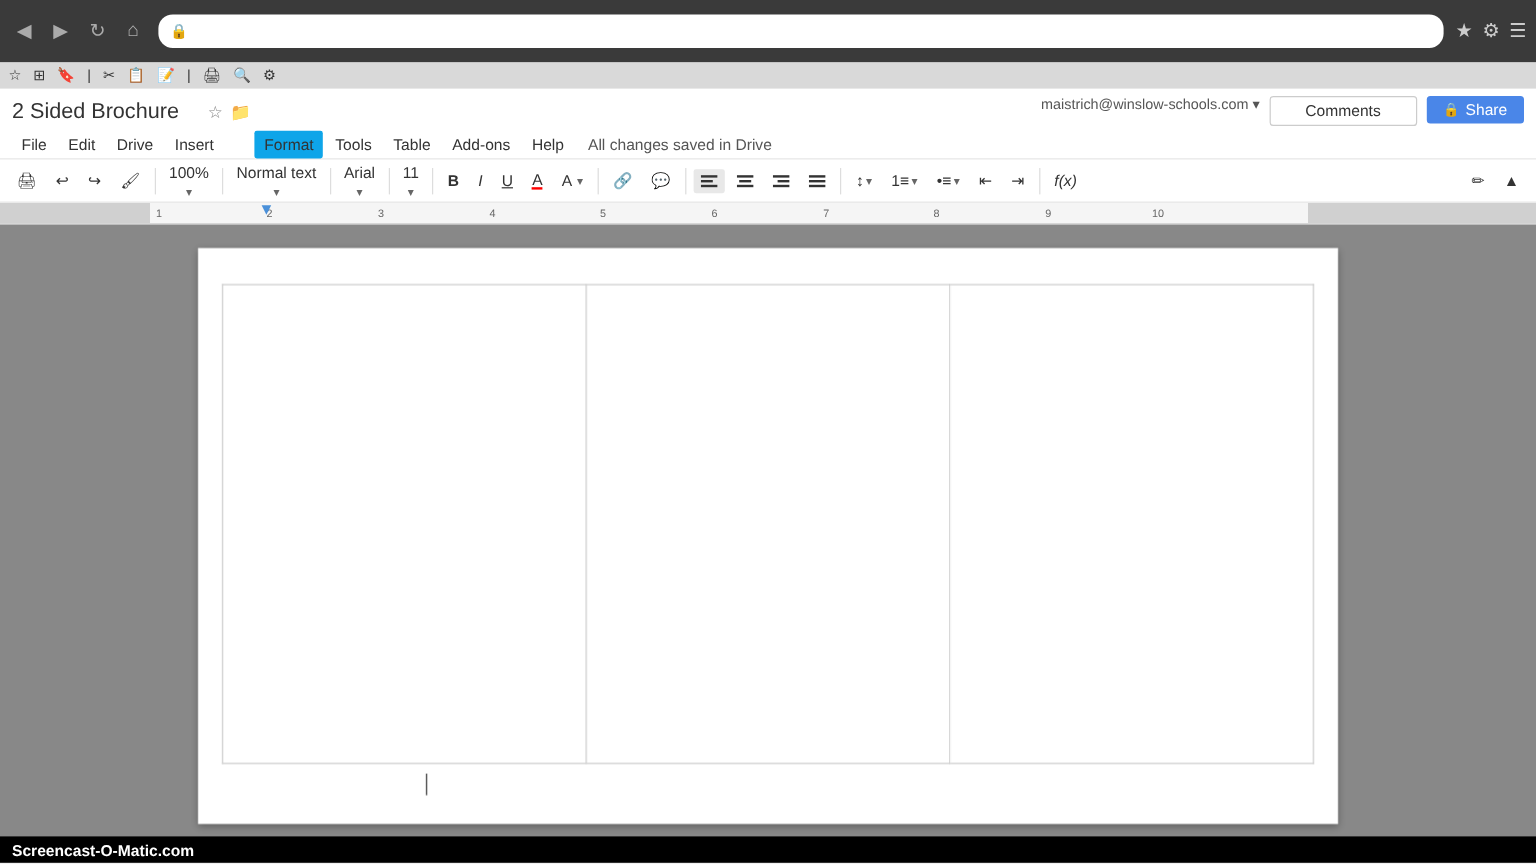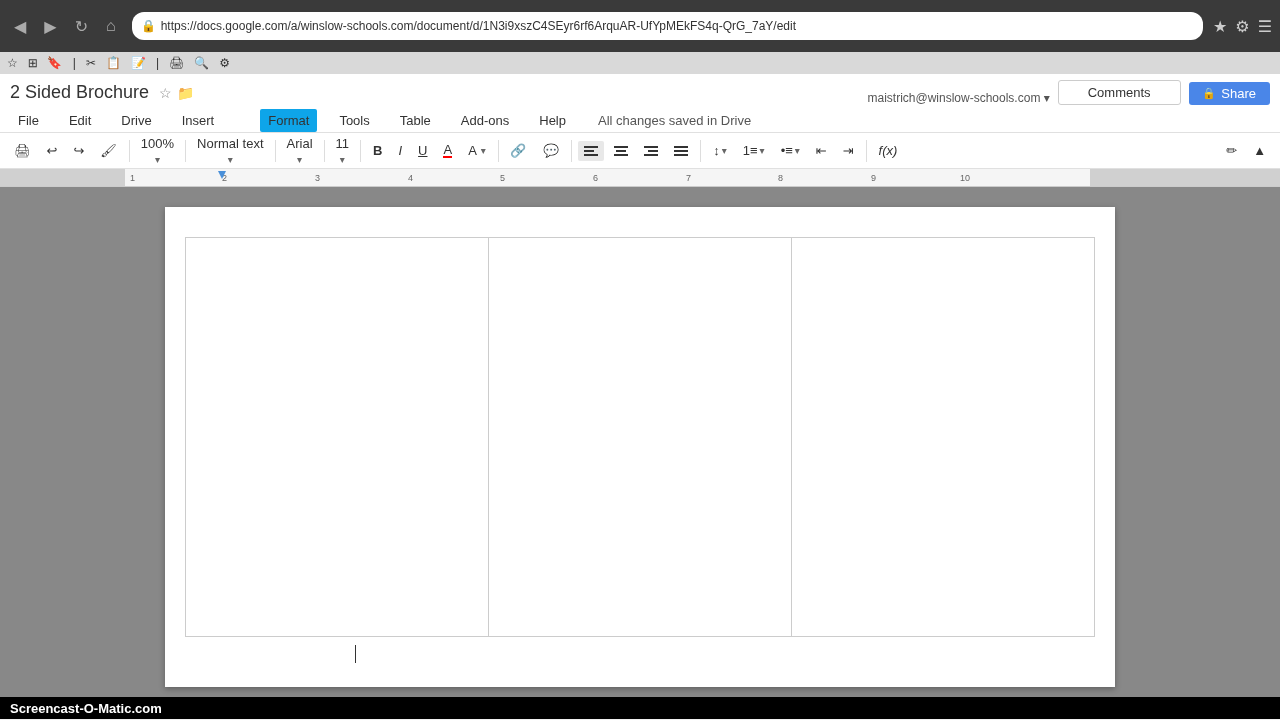--- a/index.html
+++ b/index.html
@@ -61,39 +61,39 @@
 
     
     .gdocs-header {
       background: white;
       border-bottom: 1px solid #e0e0e0;
       padding: 6px 10px 0 10px;
     }
     .gdocs-title-row {
       display: flex;
       align-items: center;
-      gap: 10px;
+      gap: 24px;
       margin-bottom: 4px;
     }
     .gdocs-title {
       font-size: 18px;
       color: #333;
       font-weight: normal;
     }
     .gdocs-title-icons {
       display: flex;
       align-items: center;
       gap: 6px;
       color: #888;
       font-size: 14px;
     }
     .gdocs-header-right {
       margin-left: auto;
       display: flex;
-      align-items: flex-end;
+      align-items: flex-start;
       gap: 8px;
     }
     .gdocs-user-email { font-size: 12px; color: #555; }
     .btn-comments {
       background: white;
       border: 1px solid #ccc;
       border-radius: 3px;
       padding: 4px 29px;
       font-size: 13px;
       color: #333;
@@ -110,21 +110,21 @@
       display: flex;
       align-items: center;
       gap: 5px;
     }
     .lock-icon { font-size: 11px; }
 
     
     .gdocs-menubar {
       display: flex;
       align-items: center;
-      gap: 14px;
+      gap: 2px;
     }
     .menu-item {
       font-size: 13px;
       color: #333;
       padding: 4px 8px;
       cursor: pointer;
       border-radius: 2px;
     }
     .menu-item.active { background: #0ea5e9; margin-left: 24px; }
     .autosave-text {
@@ -279,21 +279,20 @@
 </head>
 <body>
 
 <div class="browser-chrome">
   <span class="browser-nav-btn">◀</span>
   <span class="browser-nav-btn">▶</span>
   <span class="browser-nav-btn">↻</span>
   <span class="browser-nav-btn">⌂</span>
   <div class="address-bar-container">
     <span class="address-bar-lock">🔒</span>
-    <span class="address-bar-url">https://docs.google.com/a/winslow-schools.com/document/d/1N3i9xszC4SEyr6rf6ArquAR-UfYpMEkFS4q-QrG_7aY/edit</span>
   </div>
   <div class="browser-icons-right">
     <span class="browser-icon">★</span>
     <span class="browser-icon">⚙</span>
     <span class="browser-icon">☰</span>
   </div>
 </div>
 
 <div class="browser-toolbar">
   <span class="toolbar-icon-small">☆</span>

